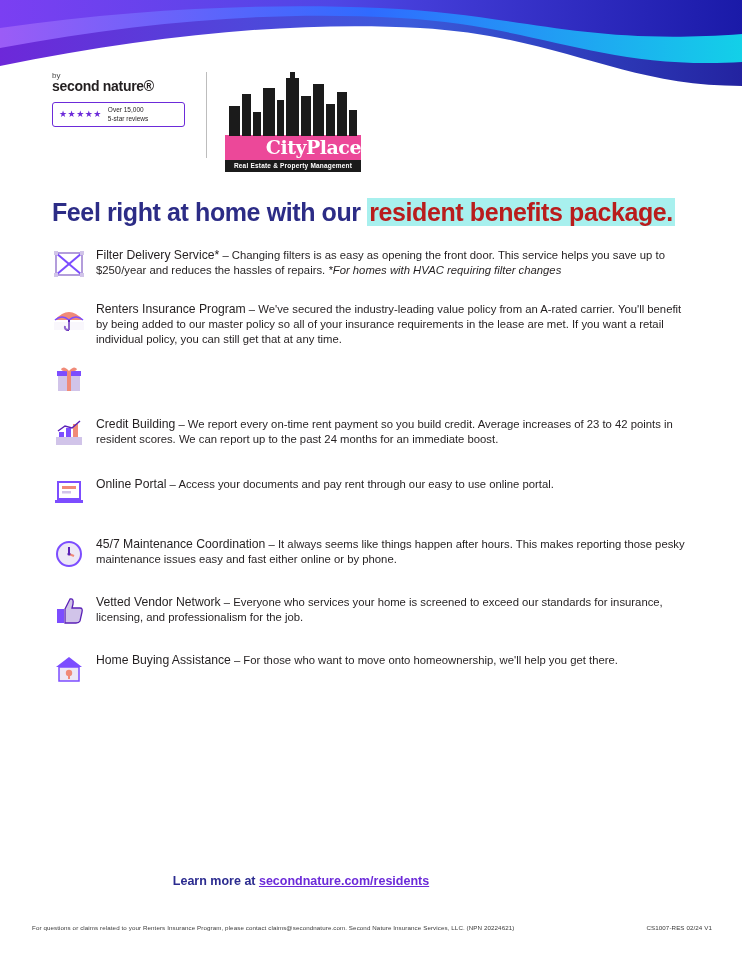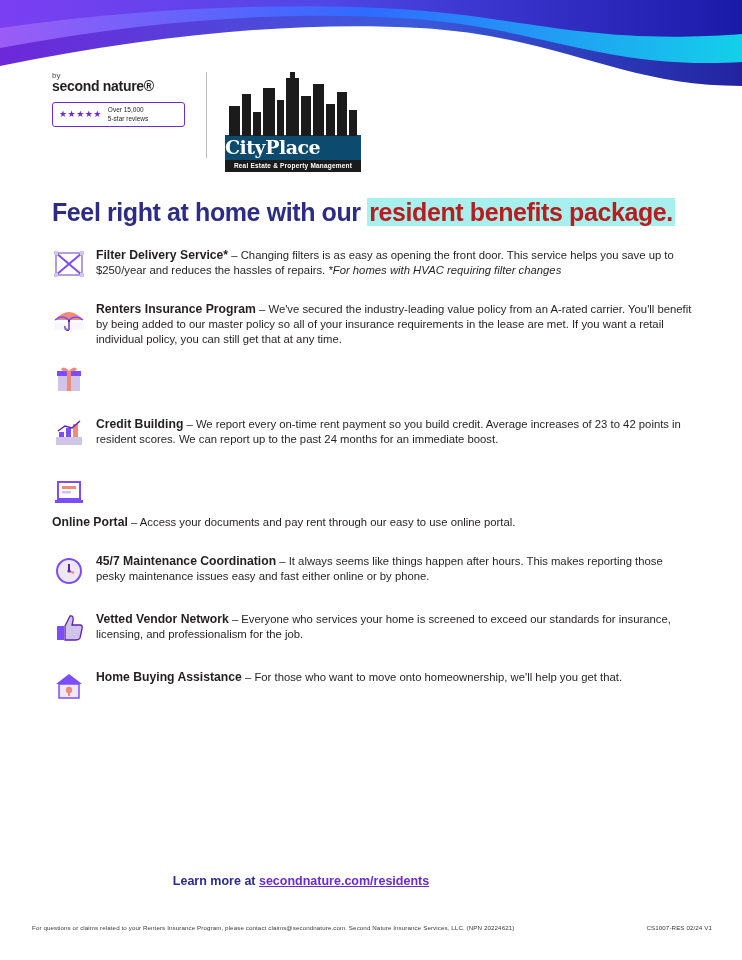--- a/index.html
+++ b/index.html
@@ -110,22 +110,22 @@
 
   
   .cityplace {
     width: 136px;
     position: relative;
   }
   .city-skyline {
     display: block;
   }
   .cityplace-name {
-    background: #0c4a6e;
-    text-align: left;
+    background: #ec4899;
+    text-align: right;
     padding: 1px 0 2px;
     margin-top: -1px;
   }
   .cityplace-name span {
     font-family: "DejaVu Serif", serif;
     font-weight: bold;
     font-size: 19px;
     color: #ffffff;
     letter-spacing: -0.5px;
   }
@@ -179,34 +179,34 @@
     justify-content: flex-start;
     padding-top: 2px;
   }
   .benefit .text {
     font-size: 11.3px;
     line-height: 1.32;
     color: #231f20;
     padding-top: 1px;
   }
   .benefit .text b {
-    font-weight: bold;
+    font-weight: normal;
     font-size: 12.2px;
     color: #231f20;
   }
   .benefit .text i {
     font-style: italic;
   }
 
   
   .b-filter   { margin-bottom: 16px; }
   .b-renters  { margin-bottom: 14px; }
   .b-rewards  { margin-bottom: 16px; }
   .b-credit   { margin-bottom: 22px; }
-  .b-portal   { margin-bottom: 22px; flex-direction: column; }
+  .b-portal   { margin-bottom: 22px; }
   .b-maint    { margin-bottom: 20px; }
   .b-vendor   { margin-bottom: 20px; }
 
   
   .learn-more {
     position: absolute;
     top: 874px;
     left: 0;
     width: 602px;
     text-align: center;
@@ -415,21 +415,21 @@
   <div class="benefit b-home">
     <div class="icon-box">
       <svg width="34" height="32" viewBox="0 0 34 32" xmlns="http://www.w3.org/2000/svg">
         <path d="M17 4 L30 14 L4 14 Z" fill="#7c4dff"></path>
         <rect x="7" y="14" width="20" height="14" fill="#ede7f6" stroke="#7c4dff" stroke-width="1.5"></rect>
         <circle cx="17" cy="20" r="3.2" fill="#f08a78"></circle>
         <rect x="16" y="20" width="2" height="6" fill="#f08a78"></rect>
       </svg>
     </div>
     <div class="text">
-      <b>Home Buying Assistance</b><span> – For those who want to move onto homeownership, we'll help you get that.</span>
+      <b>Home Buying Assistance</b><span> – For those who want to move onto homeownership, we'll help you get there.</span>
     </div>
   </div>
 
 </div>
 
 <div class="learn-more">
   <span class="lm-label">Learn more at </span><a class="lm-link" href="#">secondnature.com/residents</a>
 </div>
 
 <div class="fine-print">For questions or claims related to your Renters Insurance Program, please contact claims@secondnature.com. Second Nature Insurance Services, LLC. (NPN 20224621)</div>

